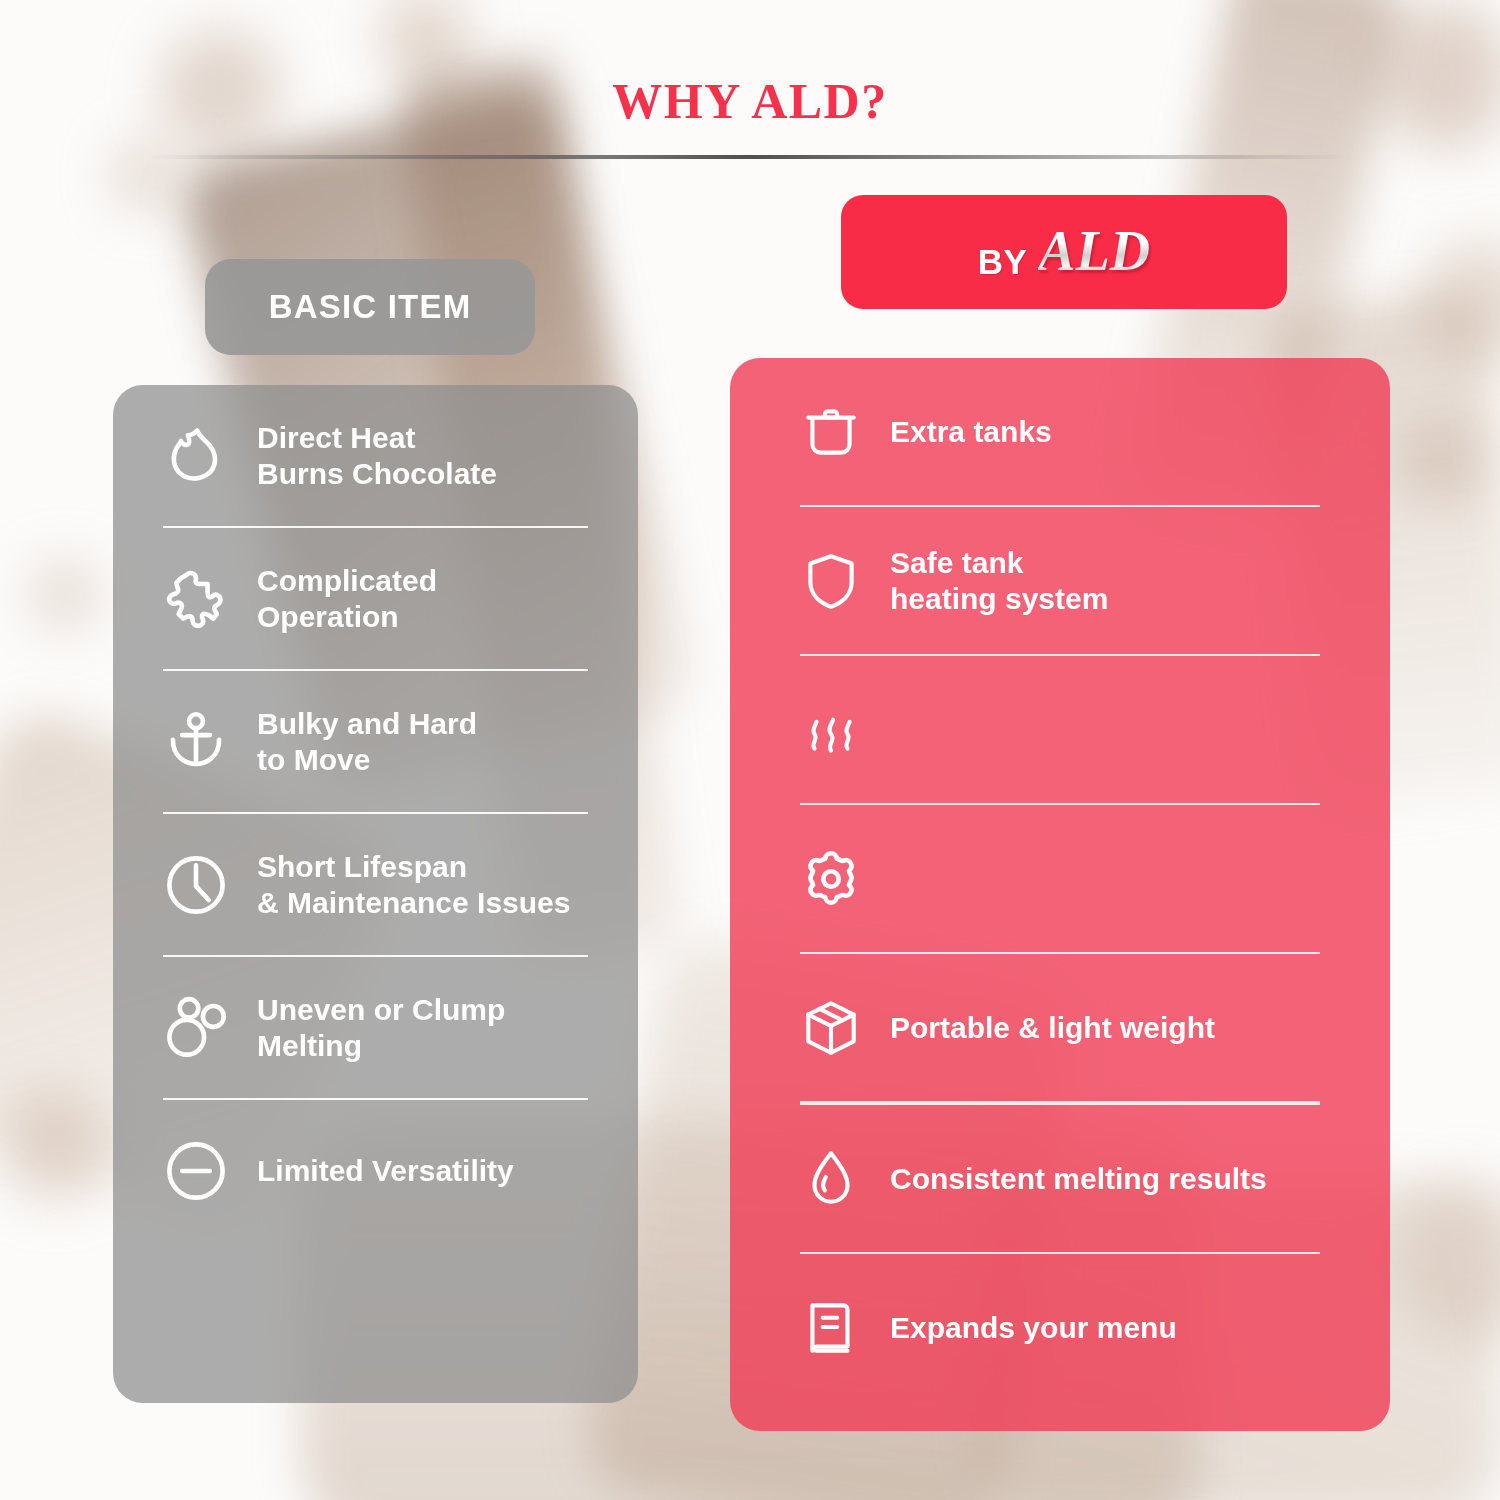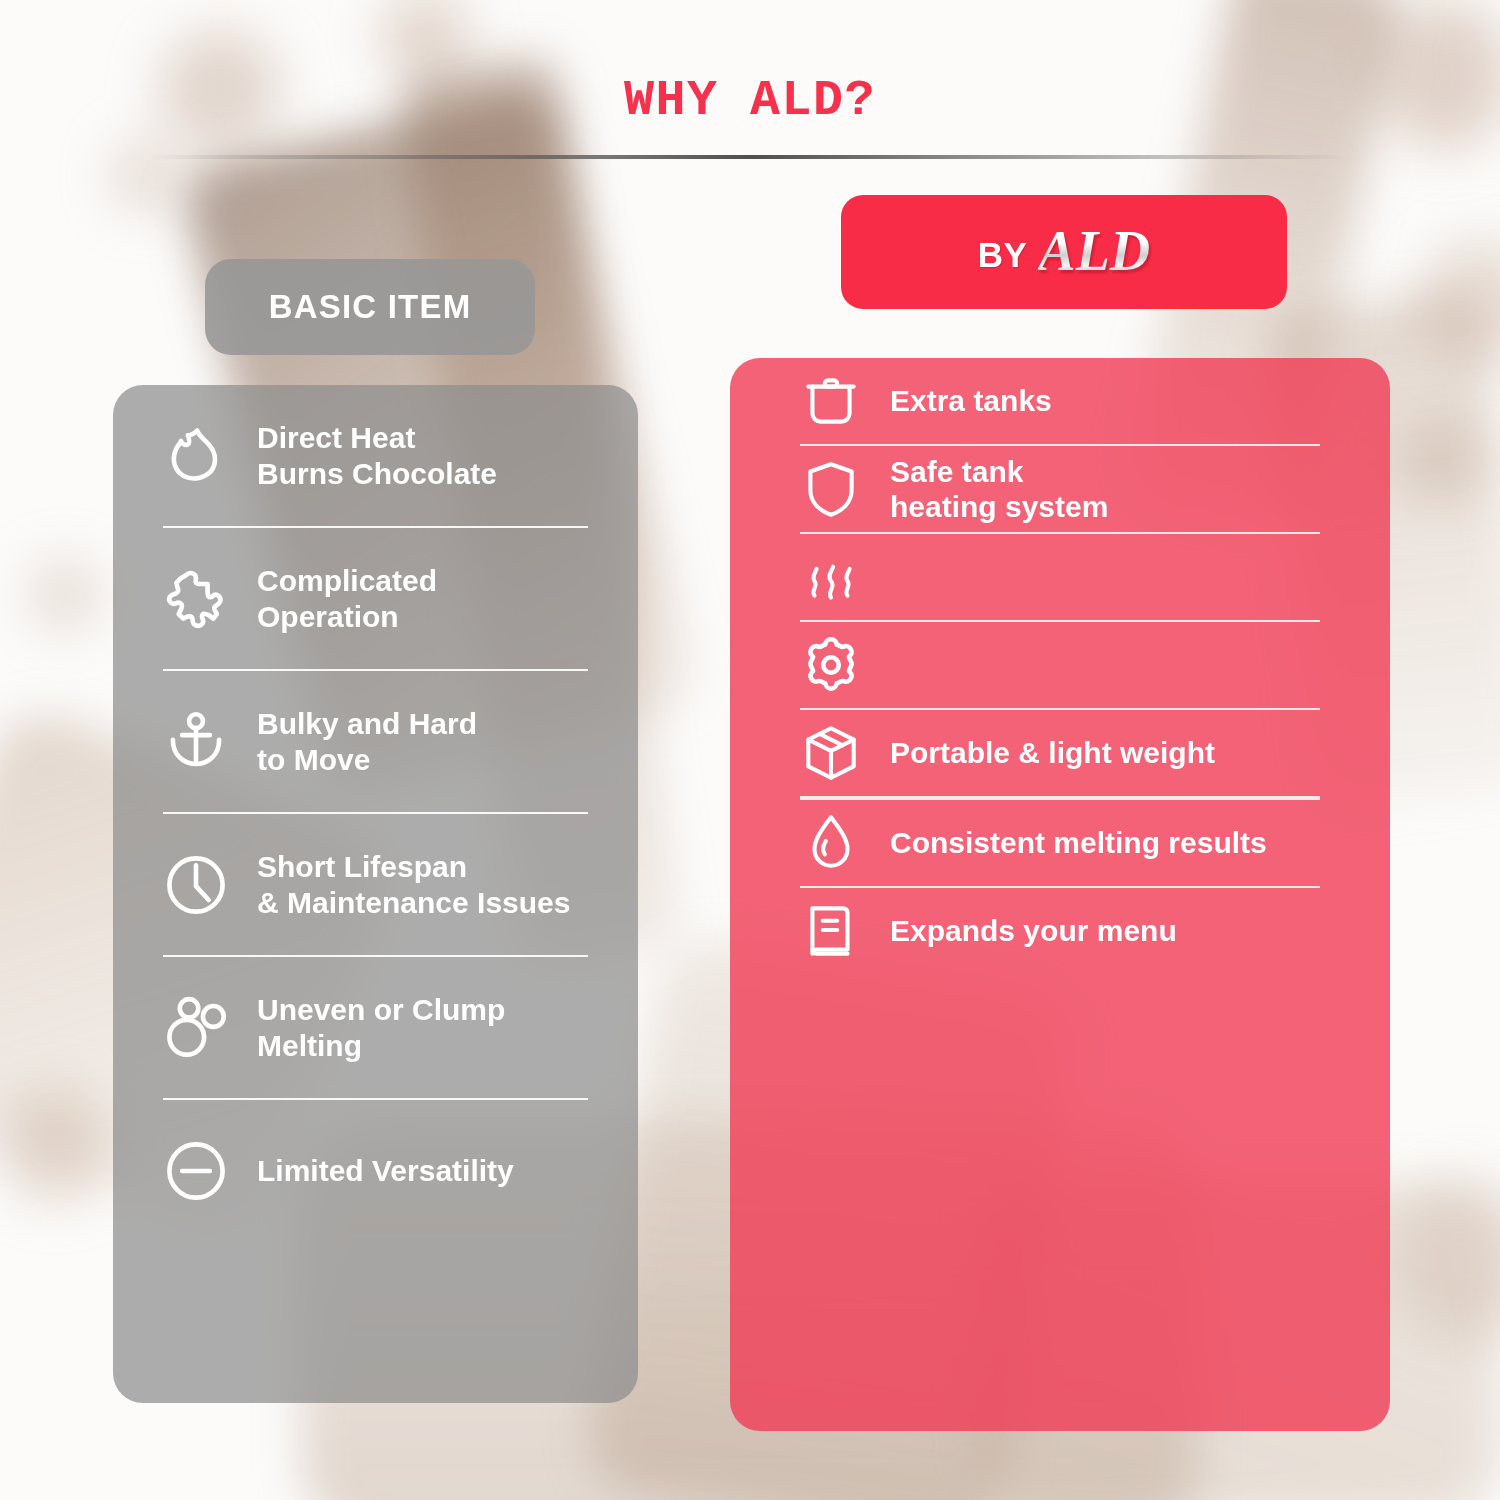--- a/index.html
+++ b/index.html
@@ -12,21 +12,21 @@
 
   
   #bg{position:absolute;inset:0;overflow:hidden;background:#fcfbfa;}
   #bg .blob{position:absolute;border-radius:50%;filter:blur(26px);}
   #bg .streak{position:absolute;filter:blur(22px);}
 
   
   .title{
     position:absolute;top:72px;left:0;width:1500px;text-align:center;
     font-size:50px;font-weight:bold;color:#F6314B;letter-spacing:1.5px;
-    font-family:Liberation Mono, monospace;
+    font-family:Liberation Serif, serif;
   }
   .title-rule{
     position:absolute;top:155px;left:150px;width:1200px;height:4px;
     background:linear-gradient(to right,rgba(120,120,120,0) 0%,rgba(105,105,105,.45) 18%,rgba(70,70,70,.95) 50%,rgba(105,105,105,.45) 82%,rgba(120,120,120,0) 100%);
   }
 
   
   .badge{
     position:absolute;display:flex;align-items:center;justify-content:center;
     border-radius:26px;
@@ -35,21 +35,21 @@
     left:205px;top:259px;width:330px;height:96px;
     background:rgba(150,150,150,.88);
   }
   .badge-basic .txt{
     color:#fff;font-size:33px;font-weight:bold;letter-spacing:1.2px;
   }
   .badge-ald{
     left:841px;top:195px;width:446px;height:114px;
     background:#F92C48;border-radius:22px;
   }
-  .ald-lockup{display:flex;align-items:center;justify-content:center;line-height:1;gap:17px;}
+  .ald-lockup{display:flex;align-items:flex-end;justify-content:center;line-height:1;gap:17px;}
   .ald-by{
     font-size:35px;font-weight:bold;color:#ffffff;letter-spacing:0.5px;
     margin-top:4px;text-shadow:1px 1px 1px rgba(120,0,10,.25);
   }
   .ald-main{
     font-family:Liberation Serif, serif;font-style:italic;font-weight:bold;
     font-size:56px;margin-left:-6px;margin-top:-2px;
     background:linear-gradient(180deg,#ffffff 0%,#ffffff 34%,#cfcfcf 58%,#f4f4f4 76%,#9d9d9d 100%);
     -webkit-background-clip:text;background-clip:text;color:transparent;
     -webkit-text-fill-color:transparent;
@@ -77,21 +77,21 @@
 
   
   .card-basic .list{padding:0 46px;}
   .card-basic .row{height:141px;}
   .card-basic .row .ico{width:74px;height:74px;margin-right:24px;}
   .card-basic .row .label{font-size:30px;}
   .card-basic .hr{margin:0 4px;}
 
   
   .card-ald .list{padding:0 68px;}
-  .card-ald .row{height:86px;}
+  .card-ald .row{height:147px;}
   .card-ald .row .ico{width:66px;height:66px;margin-right:26px;}
   .card-ald .row .label{font-size:30px;}
   .card-ald .hr{margin:0 2px;background:rgba(255,255,255,.85);}
 
   svg{display:block;overflow:visible;}
 </style>
 </head>
 <body>
 
 <div id="bg">

